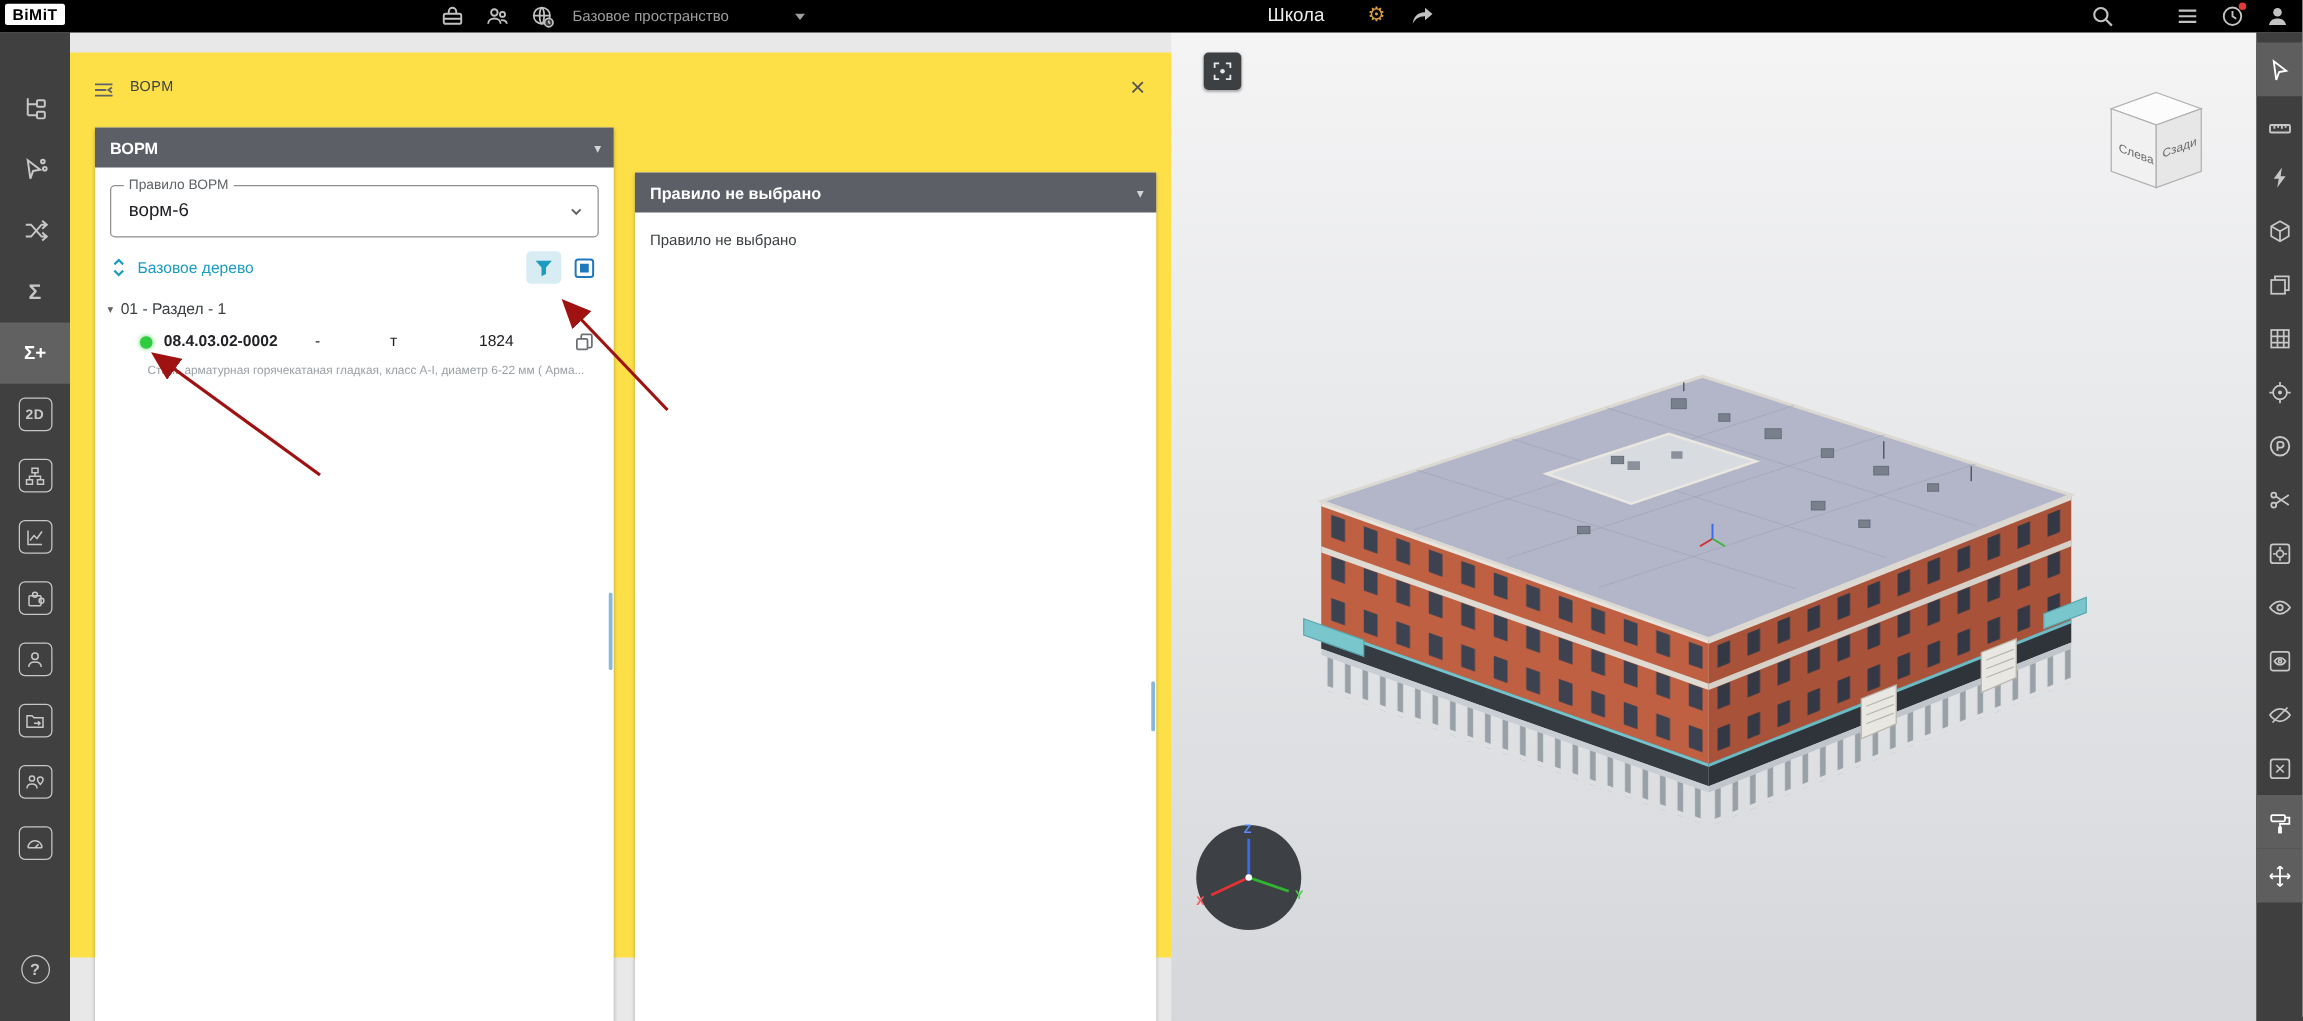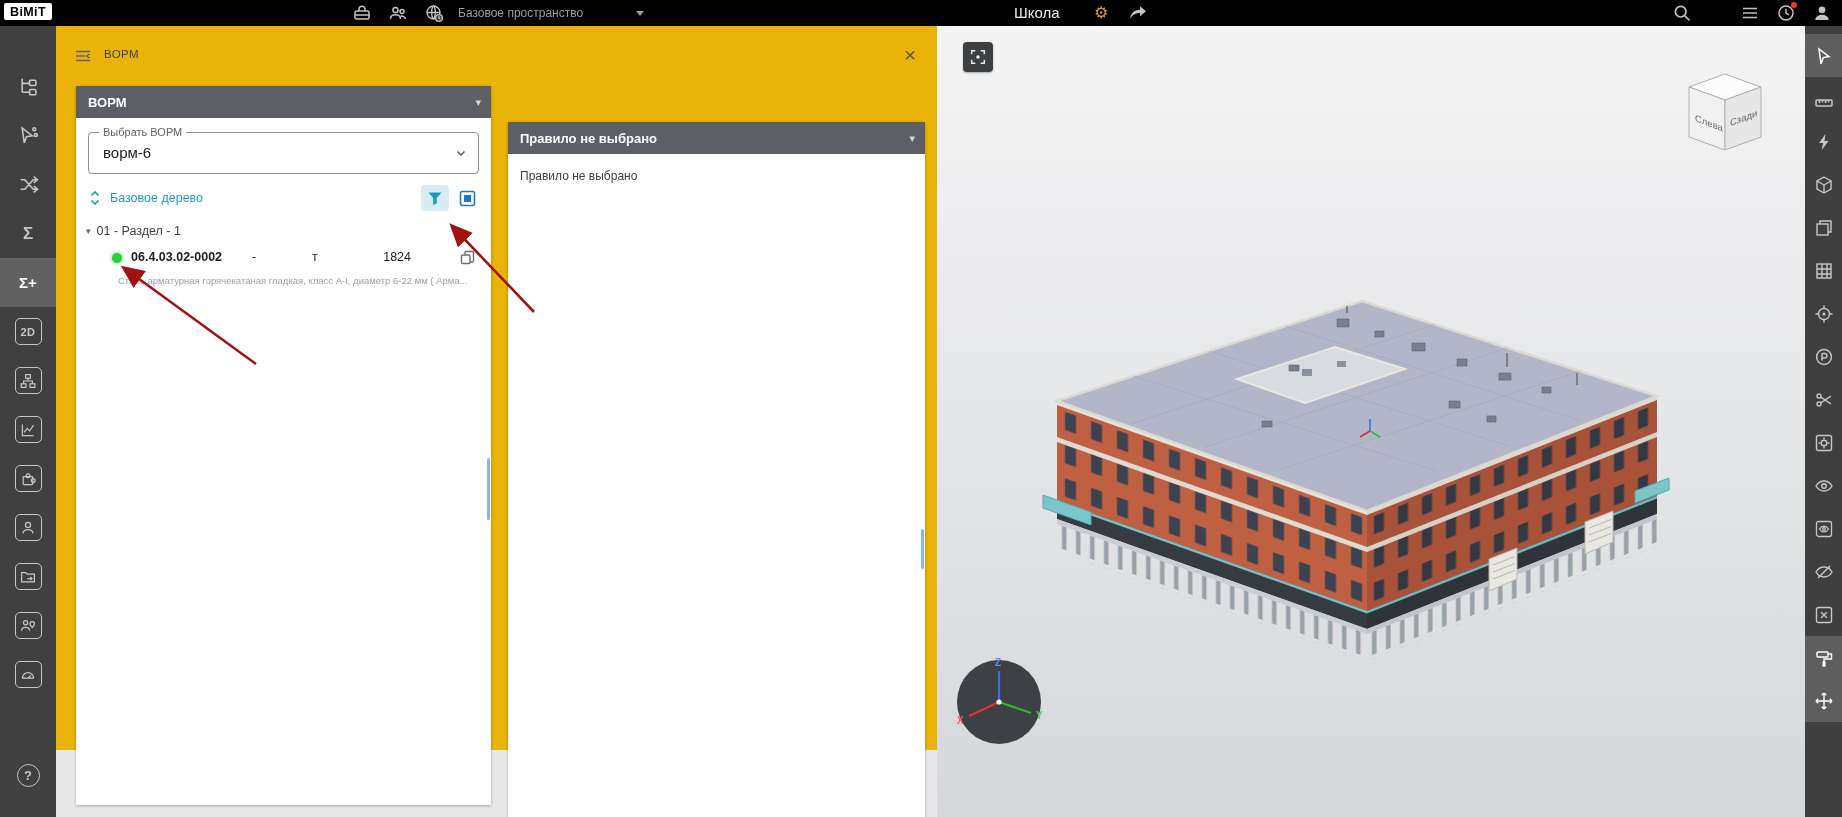--- a/index.html
+++ b/index.html
@@ -23,21 +23,21 @@
   .ls-item { height:49px; display:flex; align-items:center; justify-content:center; color:#c7c7c7; cursor:pointer; }
   .ls-item.active { background:#616161; color:#fff; }
   .ls-item svg { width:21px; height:21px; display:block; }
   .boxed { width:27px; height:27px; border:1.4px solid currentColor; border-radius:5px; display:flex; align-items:center; justify-content:center; }
   .boxed svg { width:16px; height:16px; }
   .glyph-sigma { font-size:17px; font-weight:600; }
   .glyph-2d { font-size:11px; font-weight:700; letter-spacing:.5px; }
   .ls-help { margin-top:auto; margin-bottom:30px; align-self:center; width:23px; height:23px; border:1.6px solid #c7c7c7; border-radius:50%; color:#c7c7c7; font-size:13px; font-weight:700; display:flex; align-items:center; justify-content:center; cursor:pointer; }
 
   
-  .panel-area { position:absolute; left:56px; top:26px; width:881px; height:724px; background:#eab308; z-index:20; }
+  .panel-area { position:absolute; left:56px; top:42px; width:881px; height:724px; background:#fde047; z-index:20; }
   .area-header { position:absolute; left:0; top:16px; width:100%; height:30px; }
   .hamburger { position:absolute; left:18px; top:5px; width:18px; height:18px; color:#5f6368; cursor:pointer; }
   .hamburger svg { width:18px; height:18px; }
   .win-title { position:absolute; left:48px; top:6px; font-size:11.5px; color:#3c4043; letter-spacing:.4px; }
   .win-close { position:absolute; left:848px; top:-2px; font-size:21px; color:#555; cursor:pointer; line-height:30px; }
 
   .panel { position:absolute; top:60px; height:719px; background:#fff; box-shadow:0 1px 3px rgba(0,0,0,.28); }
   .panel.vorm { left:20px; width:415px; }
   .panel.rule { left:452px; width:417px;margin-top:36px; }
   .panel-head { height:32px; background:#5c6066; color:#fff; display:flex; align-items:center; padding:0 10px 0 12px; font-size:13px; font-weight:700; cursor:pointer; }
@@ -264,21 +264,21 @@
       <span class="win-title">ВОРМ</span>
       <span class="win-close">×</span>
     </div>
 
     <section class="panel vorm">
       <div class="panel-head">
         <span>ВОРМ</span>
         <span class="caret">▾</span>
       </div>
       <div class="select-field">
-        <label>Выбрать ВОРМ</label>
+        <label>Правило ВОРМ</label>
         <span class="value">ворм-6</span>
         <span class="dd">
           <svg viewBox="0 0 14 14" fill="none" stroke="currentColor" stroke-width="1.6">
               <path d="M3.5 5.5L7 9l3.5-3.5"></path>
             </svg>
         </span>
       </div>
       <div class="tree-toolbar">
         <span class="unfold">
           <svg viewBox="0 0 18 18" fill="none" stroke="currentColor" stroke-width="1.7">
@@ -299,21 +299,21 @@
         </span>
       </div>
 
       <div class="tree">
         <div class="tree-section">
           <span class="tri">▾</span>
           <span>01 - Раздел - 1</span>
         </div>
         <div class="tree-item">
           <span class="dot"></span>
-          <span class="code">06.4.03.02-0002</span>
+          <span class="code">08.4.03.02-0002</span>
           <span class="c2">-</span>
           <span class="unit">т</span>
           <span class="qty">1824</span>
           <span class="copy">
             <svg viewBox="0 0 17 17" fill="none" stroke="currentColor" stroke-width="1.4">
                 <rect x="6" y="2.5" width="8.5" height="10.5" rx="1.2"></rect>
                 <rect x="2.5" y="6" width="8.5" height="8.5" rx="1.2" fill="#fff"></rect>
               </svg>
           </span>
         </div>

